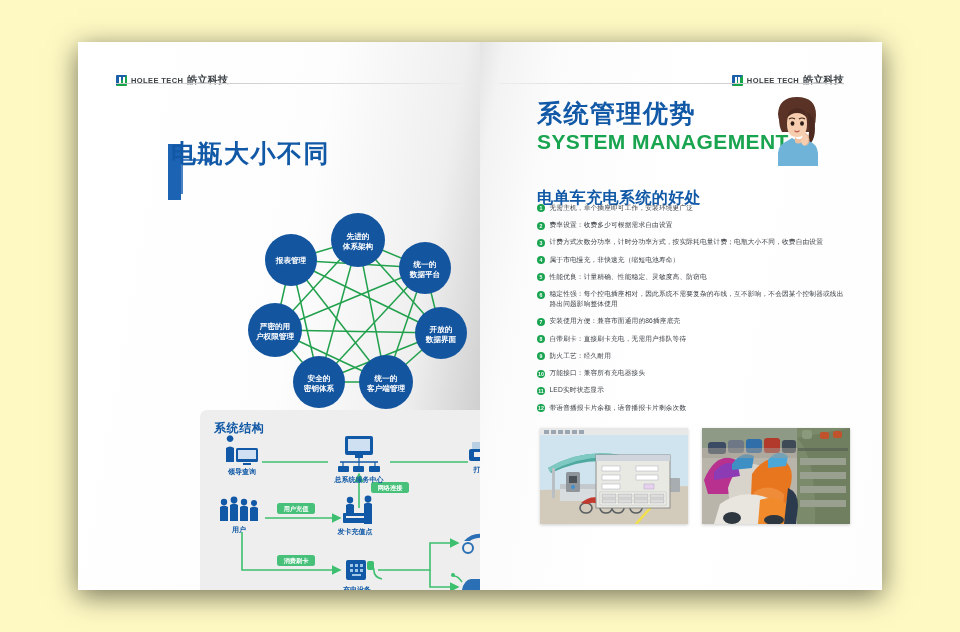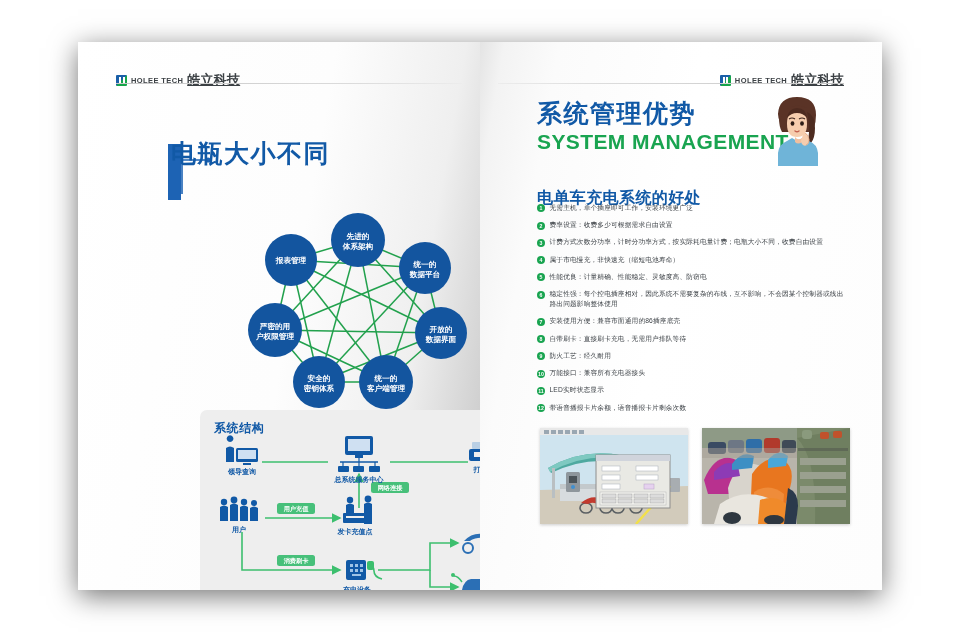--- a/index.html
+++ b/index.html
@@ -2,21 +2,21 @@
 <html><head>
 <meta charset="utf-8">
 <style>
   * { box-sizing: border-box; margin: 0; padding: 0; }
   html, body {
     width: 960px; height: 632px;
     background: #383c3c;
     font-family: "Liberation Sans", "DejaVu Sans", sans-serif;
     overflow: hidden;
   }
-  .stage { position: relative; width: 960px; height: 632px; background: #ffffff; }
+  .stage { position: relative; width: 960px; height: 632px; background: #fef9c3; }
 
   
   .spread {
     position: absolute; left: 78px; top: 42px;
     width: 804px; height: 548px;
     display: flex;
     box-shadow: 0 6px 26px rgba(0,0,0,.55);
   }
   .page { position: relative; height: 100%; overflow: hidden; }
   .page-left  { width: 402px; background: linear-gradient(100deg,#ffffff 0%,#fdfdfd 52%,#efefef 78%,#c9c9c9 97%,#b9b9b9 100%); }
@@ -39,21 +39,21 @@
     background: linear-gradient(135deg,#1a5fa8 0%,#1a5fa8 46%,#17a54a 54%,#17a54a 100%);
     position: relative; flex: none;
   }
   .logo-mark::before {
     content:""; position:absolute; left:3px; top:2px; width:2px; height:7px; background:#fff;
   }
   .logo-mark::after {
     content:""; position:absolute; left:6.5px; top:2px; width:2px; height:7px; background:#fff;
   }
   .logo-en { font-size: 7.5px; font-weight: 700; color: #3b4044; letter-spacing: .4px; }
-  .logo-cn { font-size: 13px; font-weight: 700; color: #3b4044; letter-spacing: .2px; text-decoration: underline; }
+  .logo-cn { font-size: 10px; font-weight: 700; color: #3b4044; letter-spacing: .2px; }
 
   
   .title-wrap { position: absolute; }
   .tl-left { left: 93px; top: 98px; }
   .title-cn { font-size: 25px; font-weight: 700; color: #1159a6; letter-spacing: 1.5px; line-height: 1.1; }
   .title-en { font-size: 21px; font-weight: 700; color: #19a450; letter-spacing: .4px; line-height: 1.15; margin-top: 2px; }
 
   .accent-bar {
     position: absolute; left: 90px; top: 102px;
     width: 13px; height: 56px; background: #1d63b4;

